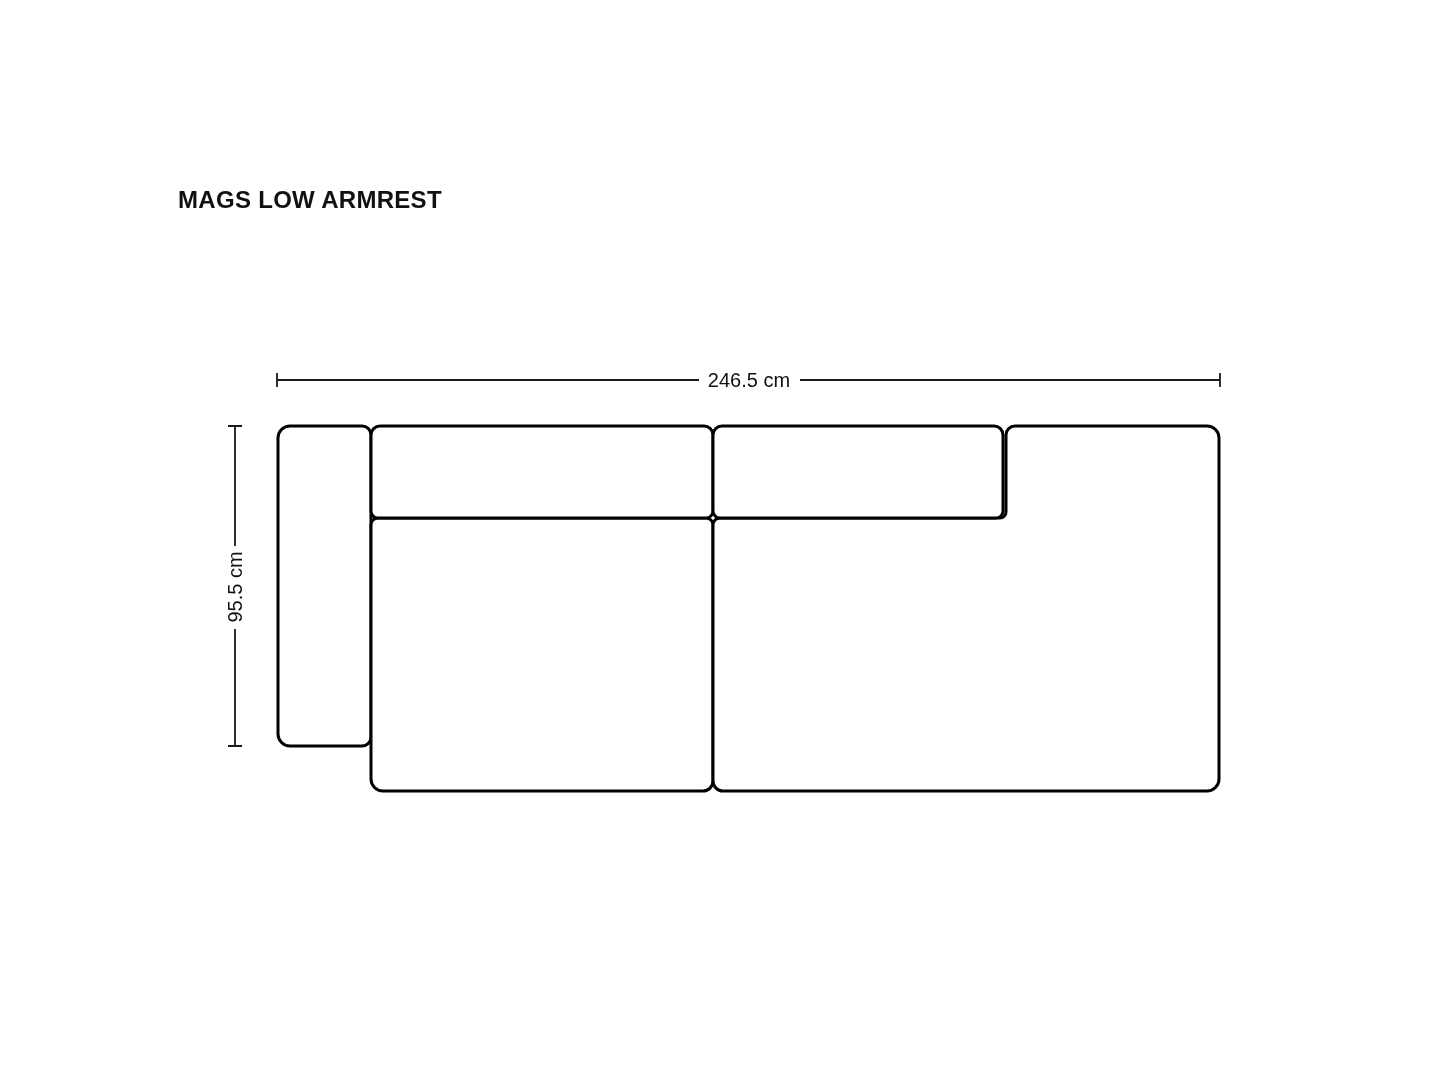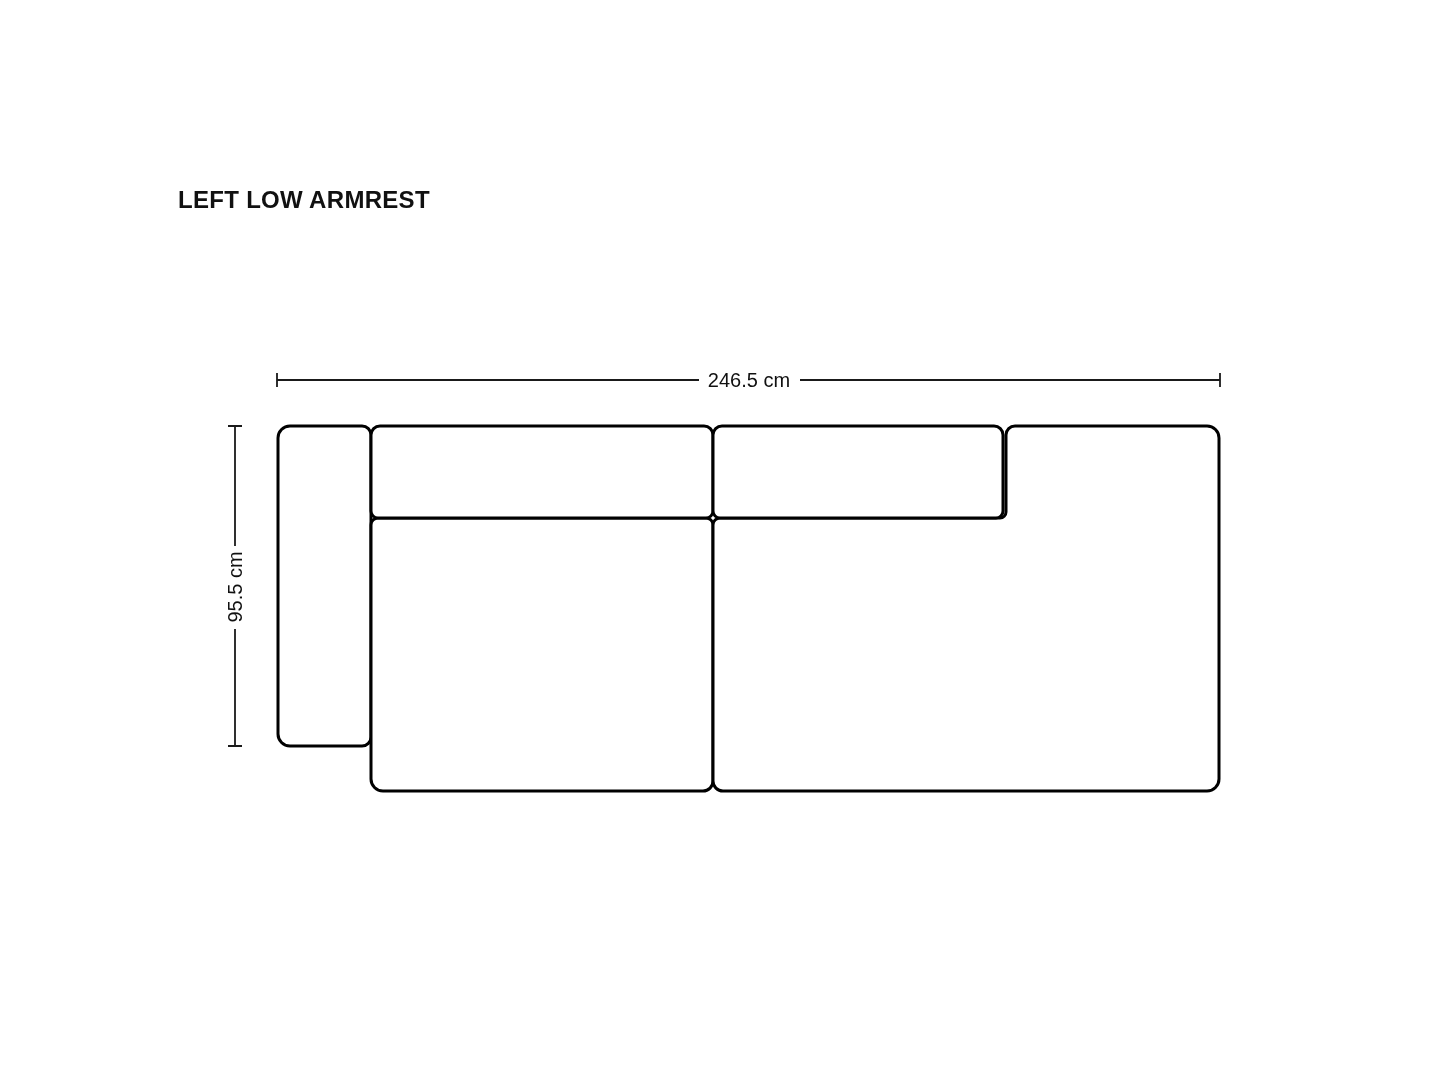--- a/index.html
+++ b/index.html
@@ -53,21 +53,21 @@
     font-size: 20px;
     fill: #111111;
   }
 </style>
 </head>
 <body>
 
 <div class="stage">
 
   <div class="title-block">
-    <span class="line">LEFT LOW ARMREST</span>
+    <span class="line">MAGS LOW ARMREST</span>
   </div>
 
   <svg class="diagram" viewBox="0 0 1445 1087">
 
     <g>
       <path class="dim-line" d="M277 373 V387 M277 380 H699 M800 380 H1220 M1220 373 V387"></path>
       <text class="dim-label" x="749" y="387" text-anchor="middle">246.5 cm</text>
     </g>
 
     <g>

